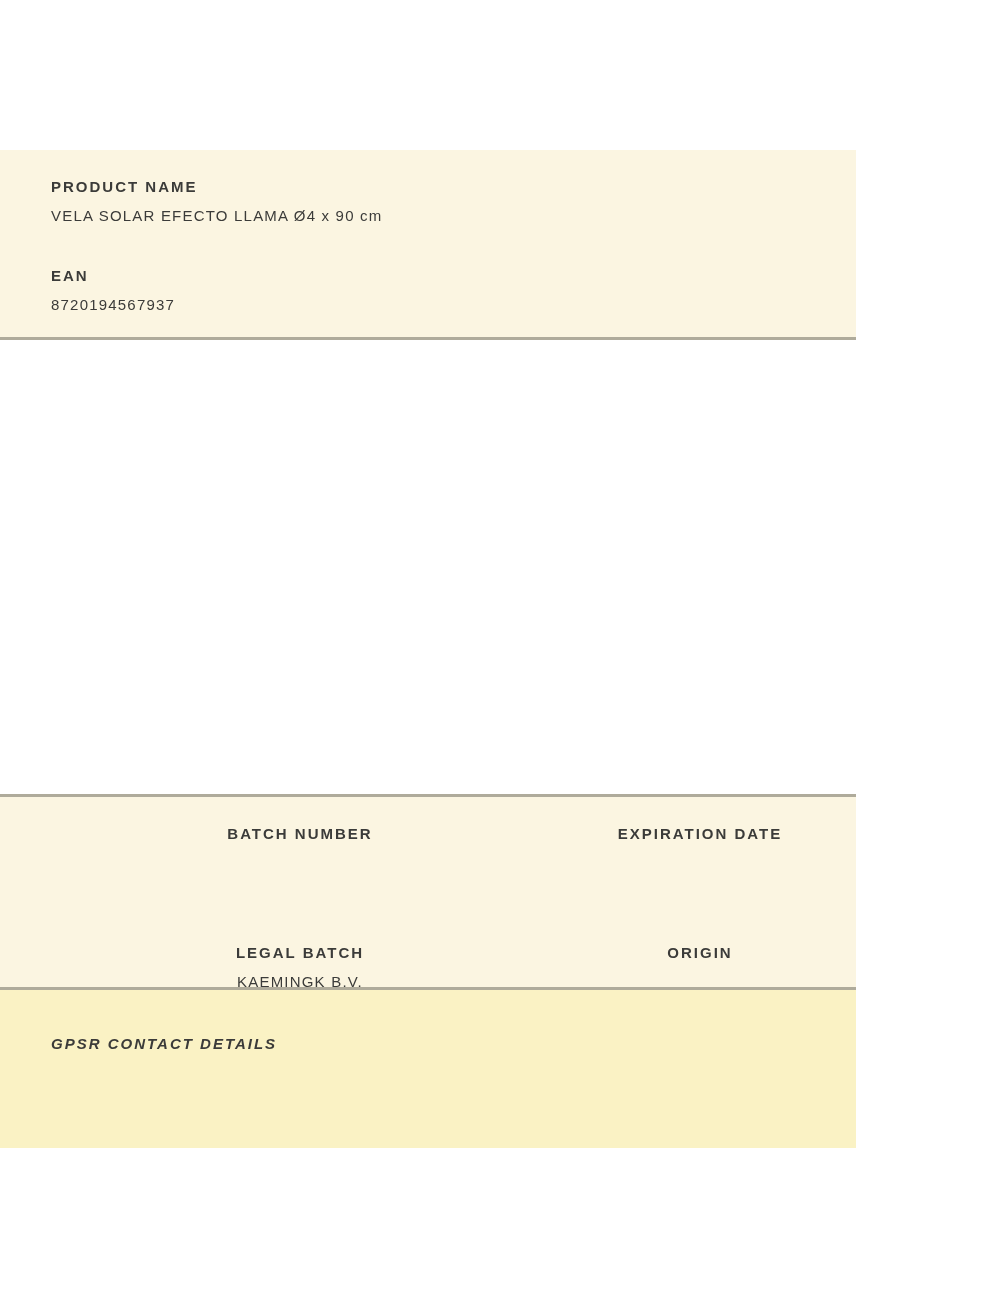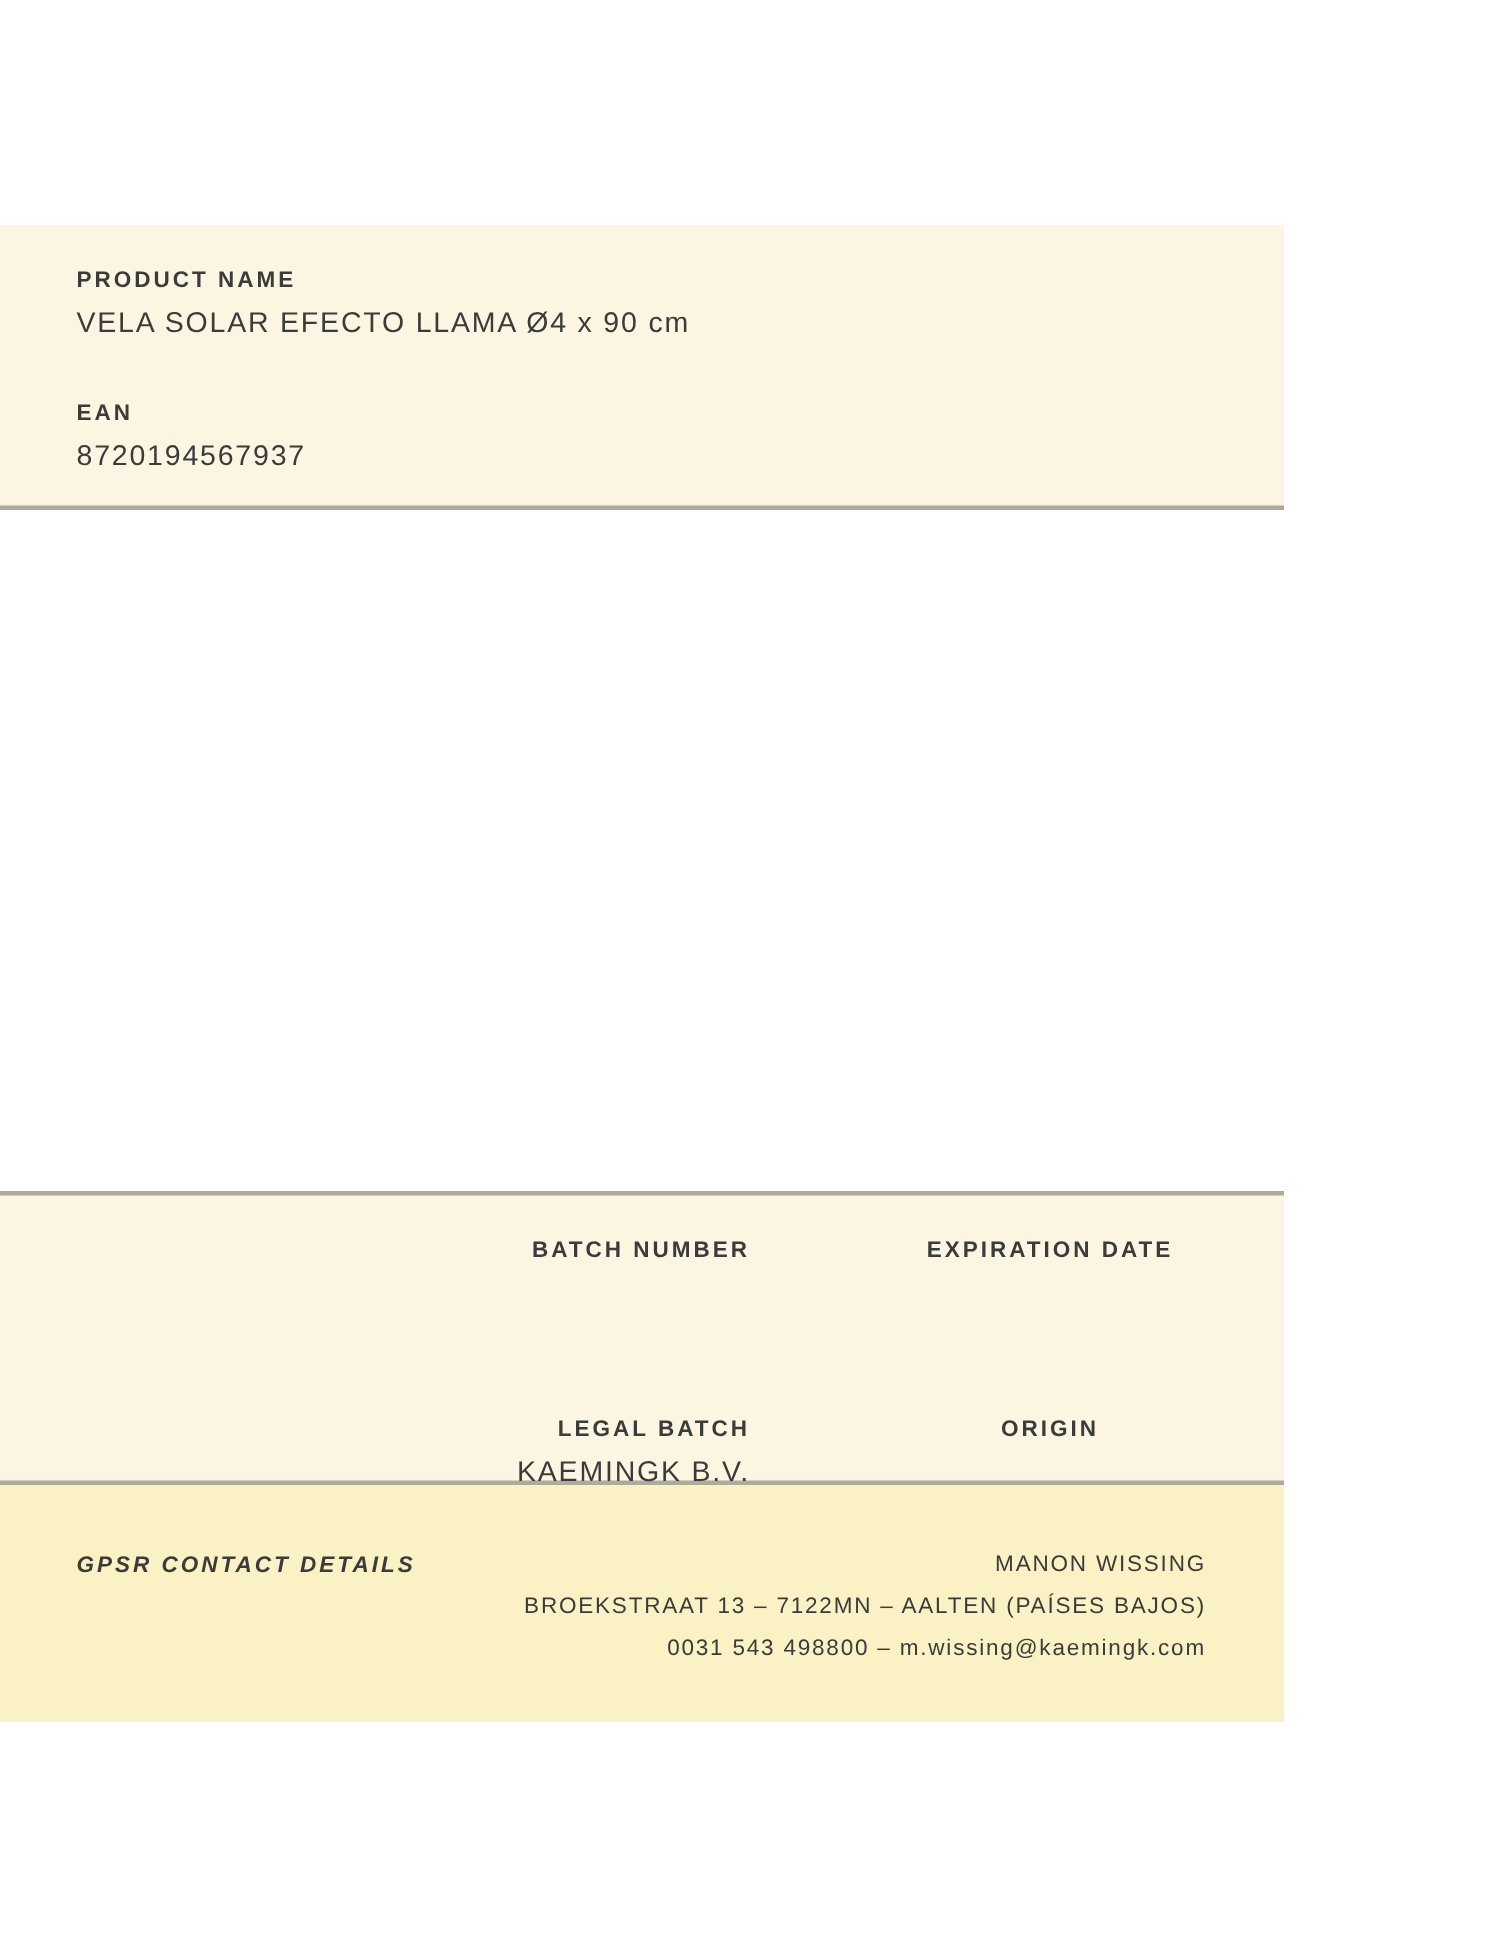--- a/index.html
+++ b/index.html
@@ -34,28 +34,28 @@
   .panel-gpsr{
     top:990px;height:158px;
     background:var(--panel-yellow);
   }
   .label{
     font-size:15px;font-weight:bold;
     letter-spacing:2px;line-height:19px;
     color:var(--text);
   }
   .value{
-    font-size:19px;font-weight:normal;
+    font-size:15px;font-weight:normal;
     letter-spacing:1.2px;line-height:19px;
     color:var(--text);
   }
   .field-value-gap{margin-top:10px;}
   .field-gap{margin-top:41px;}
   .col{position:absolute;text-align:center;}
-  .col-left{left:100px;width:400px;top:27px;text-align:right;}
+  .col-left{left:100px;width:400px;top:27px;}
   .col-right{left:500px;width:400px;top:27px;}
   .row2{margin-top:71px;}
   .empty-value{min-height:19px;}
   .ce-mark{
     position:absolute;
     left:859px;top:69px;
     width:82px;height:60px;
   }
   .ce-mark svg{display:block;width:82px;height:60px;}
   .gpsr-title{
@@ -106,20 +106,15 @@
 
         <path d="M 70.07 10.47 A 11 25.5 0 1 0 70.07 49.53" fill="none" stroke="var(--ce-black)" stroke-width="9" stroke-linecap="butt"></path>
 
         <path d="M 61 30 H 78" fill="none" stroke="var(--ce-black)" stroke-width="9" stroke-linecap="butt"></path>
       </svg>
     </div>
   </section>
 
   <section class="panel panel-gpsr">
     <div class="label gpsr-title">GPSR CONTACT DETAILS</div>
-    <div class="contact-block">
-      <div class="contact-line">MANON WISSING</div>
-      <div class="contact-line">BROEKSTRAAT 13 – 7122MN – AALTEN (PAÍSES BAJOS)</div>
-      <div class="contact-line">0031 543 498800 – m.wissing@kaemingk.com</div>
-    </div>
   </section>
 
 </div>
 
 </body></html>

